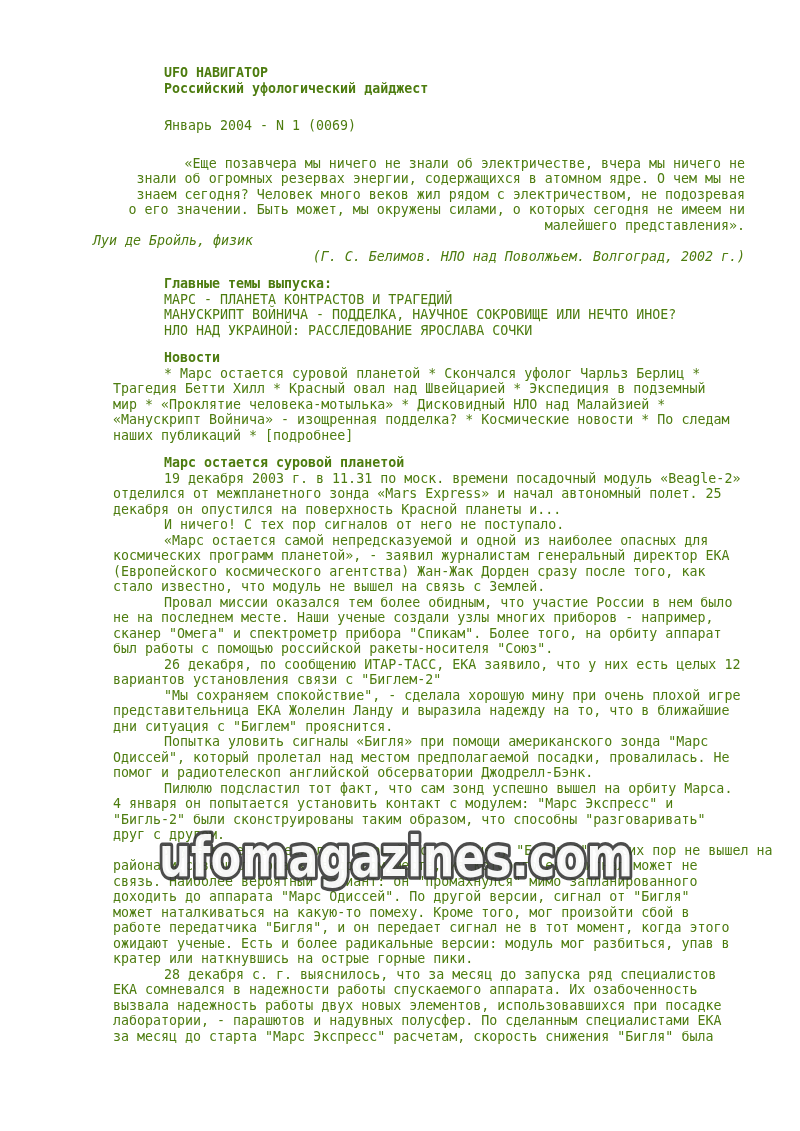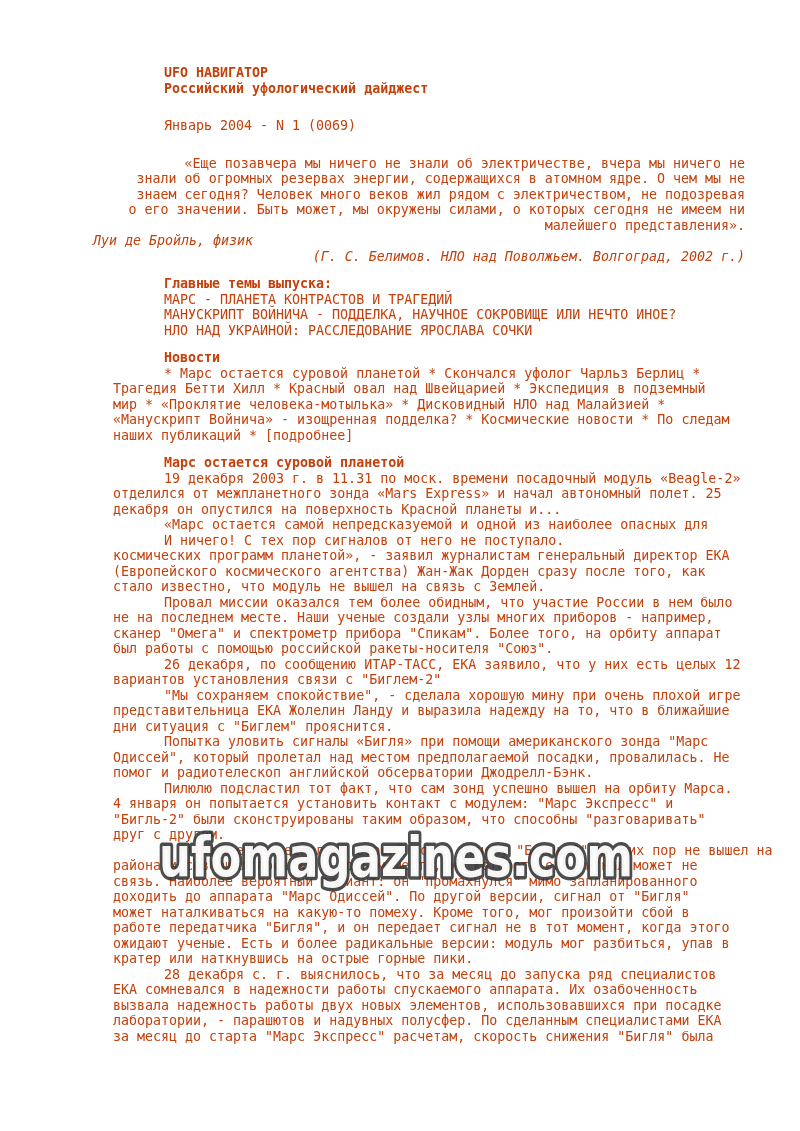--- a/index.html
+++ b/index.html
@@ -10,21 +10,21 @@
     position: relative;
   }
   main.doc {
     position: relative;
     box-sizing: content-box;
     padding: 65px 0 0 93px;
     width: 652px;
     font-family: "DejaVu Sans Mono", "Liberation Mono", monospace;
     font-size: 13.3px;
     line-height: 15.5px;
-    color: #c2410c;
+    color: #4d7c0f;
   }
   .line { height: 15.5px; white-space: pre; overflow: visible; }
   .s-bi { font-weight: bold; padding-left: 71px; }       
   .s-i  { padding-left: 71px; }                          
   .s-f  { padding-left: 0; margin-left: 20px; }                             
   .s-c  { text-align: right; white-space: nowrap; }     
   .s-r  { text-align: right; font-style: italic; }                           
   .s-ri { text-align: left; font-style: italic; }       
   .s-blank    { height: 12px; }
   .s-blank-lg { height: 22px; }
@@ -70,22 +70,22 @@
       <div class="line s-f">мир * «Проклятие человека-мотылька» * Дисковидный НЛО над Малайзией *</div>
       <div class="line s-f">«Манускрипт Войнича» - изощренная подделка? * Космические новости * По следам</div>
       <div class="line s-f">наших публикаций * [подробнее]</div>
       <div class="line s-blank">&nbsp;</div>
     </section>
   <section>
       <div class="line s-bi">Марс остается суровой планетой</div>
       <div class="line s-i">19 декабря 2003 г. в 11.31 по моск. времени посадочный модуль «Beagle-2»</div>
       <div class="line s-f">отделился от межпланетного зонда «Mars Express» и начал автономный полет. 25</div>
       <div class="line s-f">декабря он опустился на поверхность Красной планеты и...</div>
+      <div class="line s-i">И ничего! С тех пор сигналов от него не поступало.</div>
       <div class="line s-i">«Марс остается самой непредсказуемой и одной из наиболее опасных для</div>
-      <div class="line s-i">И ничего! С тех пор сигналов от него не поступало.</div>
       <div class="line s-f">космических программ планетой», - заявил журналистам генеральный директор ЕКА</div>
       <div class="line s-f">(Европейского космического агентства) Жан-Жак Дорден сразу после того, как</div>
       <div class="line s-f">стало известно, что модуль не вышел на связь с Землей.</div>
       <div class="line s-i">Провал миссии оказался тем более обидным, что участие России в нем было</div>
       <div class="line s-f">не на последнем месте. Наши ученые создали узлы многих приборов - например,</div>
       <div class="line s-f">сканер "Омега" и спектрометр прибора "Спикам". Более того, на орбиту аппарат</div>
       <div class="line s-f">был работы с помощью российской ракеты-носителя "Союз".</div>
       <div class="line s-i">26 декабря, по сообщению ИТАР-ТАСС, ЕКА заявило, что у них есть целых 12</div>
       <div class="line s-f">вариантов установления связи с "Биглем-2"</div>
       <div class="line s-i">"Мы сохраняем спокойствие", - сделала хорошую мину при очень плохой игре</div>

